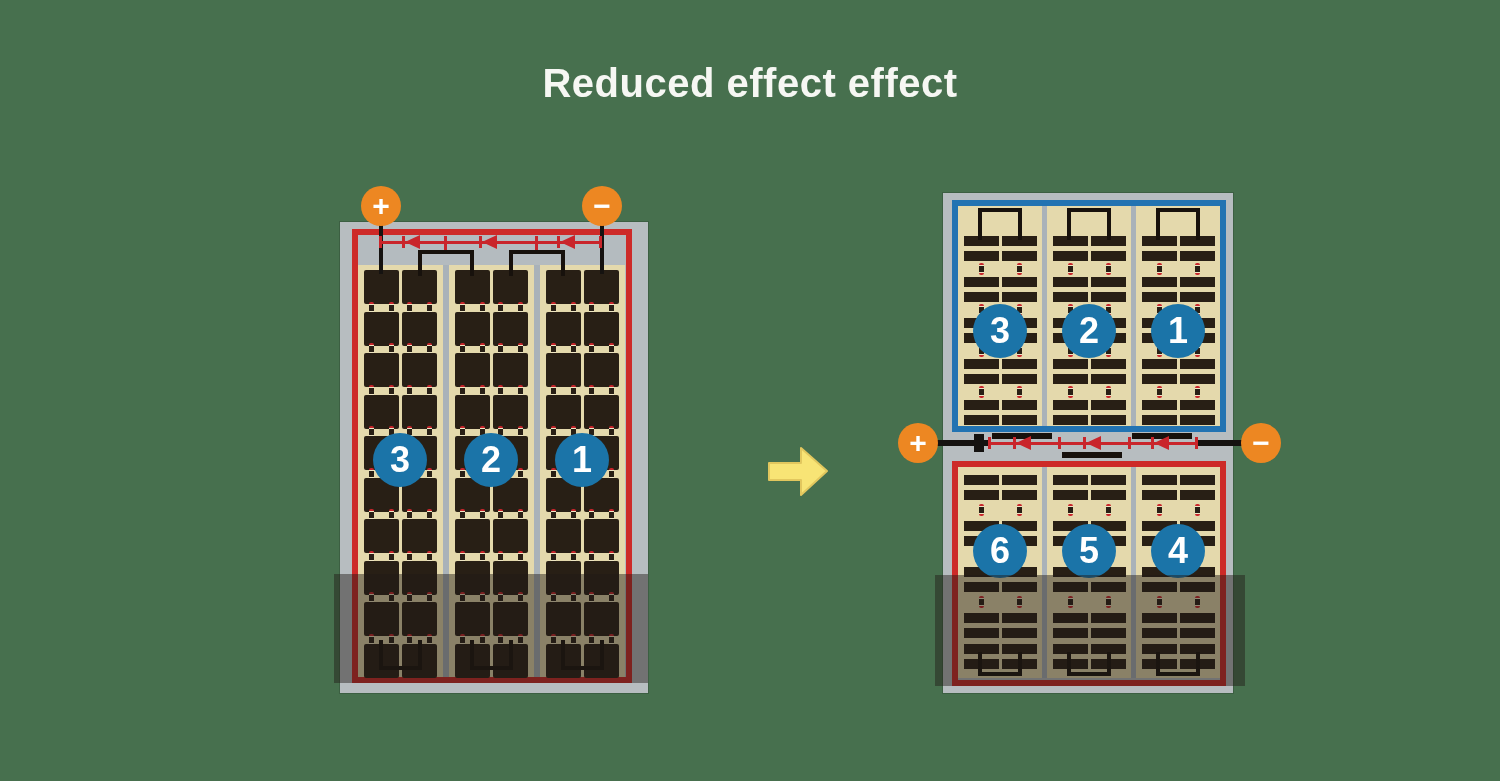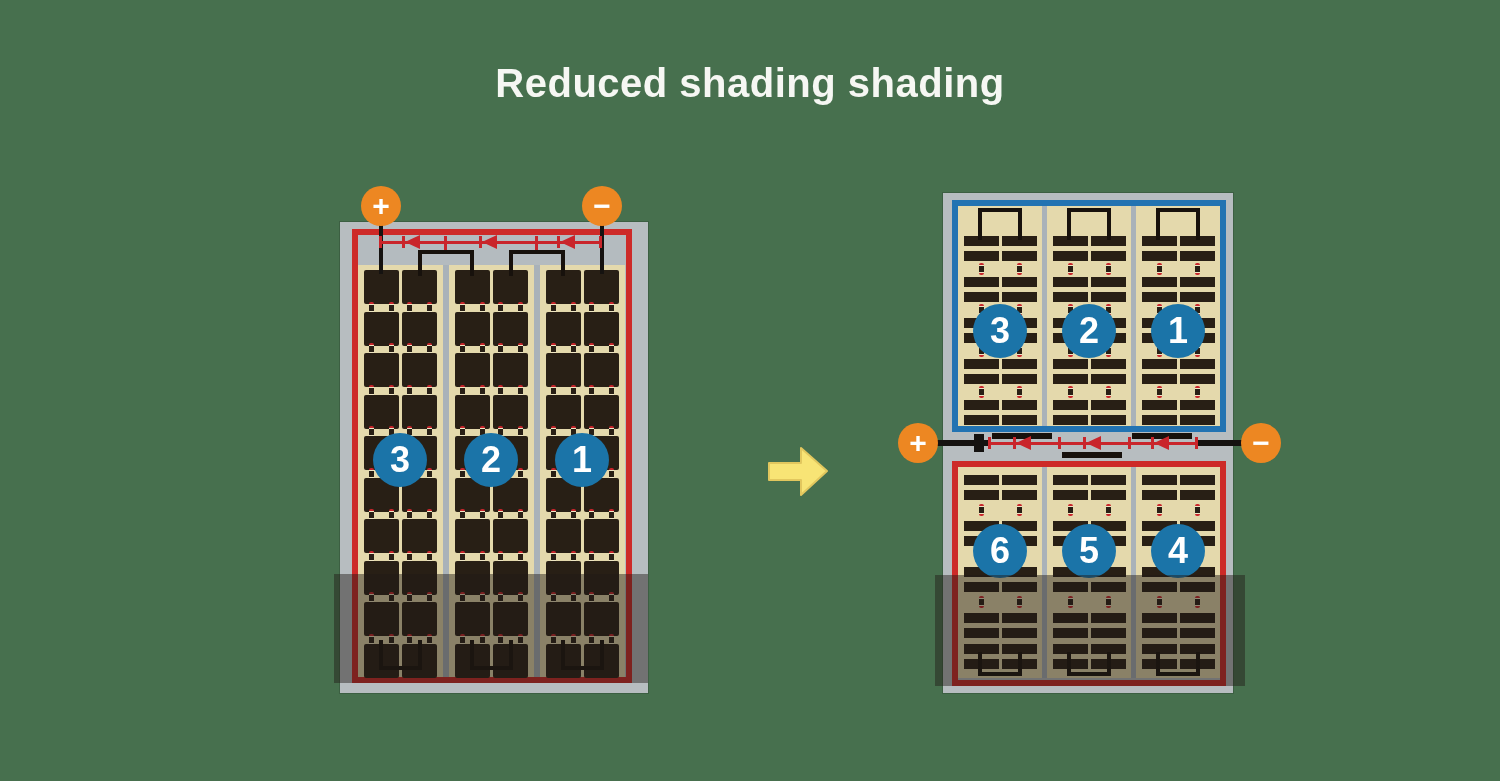--- a/index.html
+++ b/index.html
@@ -11,21 +11,21 @@
          font-size:40px;font-weight:bold;letter-spacing:.5px;line-height:46px;}
   .num-circle{position:absolute;width:54px;height:54px;border-radius:50%;
               color:#fff;font-weight:bold;font-size:36px;line-height:53px;text-align:center;}
   .terminal{position:absolute;width:40px;height:40px;border-radius:50%;
             color:#fff;font-weight:bold;font-size:30px;line-height:39px;text-align:center;}
 </style>
 </head>
 <body>
 
 <div id="stage" style="background: rgb(71, 112, 78);">
-  <div id="title" style="color: rgb(246, 247, 243);">Reduced shading shading</div>
+  <div id="title" style="color: rgb(246, 247, 243);">Reduced effect effect</div>
   <svg id="arrow" class="abs" style="left:766px;top:445px" width="64" height="54" viewBox="0 0 64 54">
     <polygon id="arrow-poly" points="3,18 35,18 35,3 61,26 35,50 35,35 3,35" stroke-width="2" stroke-linejoin="round" fill="#f8e475" stroke="#e2c75e"></polygon>
   </svg>
 <div style="position: absolute; left: 340px; top: 222px; width: 308px; height: 471px; background: rgb(183, 189, 192); box-shadow: rgba(0, 0, 0, 0.15) 0px 0px 0px 1px;"></div>
     <div style="position: absolute; left: 352px; top: 229px; width: 280px; height: 454px; border: 6px solid rgb(205, 42, 40);"></div>
     <div style="position: absolute; left: 358px; top: 235px; width: 268px; height: 30px; background: rgb(180, 187, 191);"></div>
     <div style="position: absolute; left: 443px; top: 265px; width: 6px; height: 412px; background: rgb(169, 178, 185);"></div>
     <div style="position: absolute; left: 534px; top: 265px; width: 6px; height: 412px; background: rgb(169, 178, 185);"></div>
     <div style="position: absolute; left: 358px; top: 265px; width: 85px; height: 412px; background: rgb(228, 217, 172);"></div>
     <div style="position: absolute; left: 364px; top: 270px; width: 35px; height: 34px; background: rgb(40, 31, 21); border-radius: 2px;"></div>

